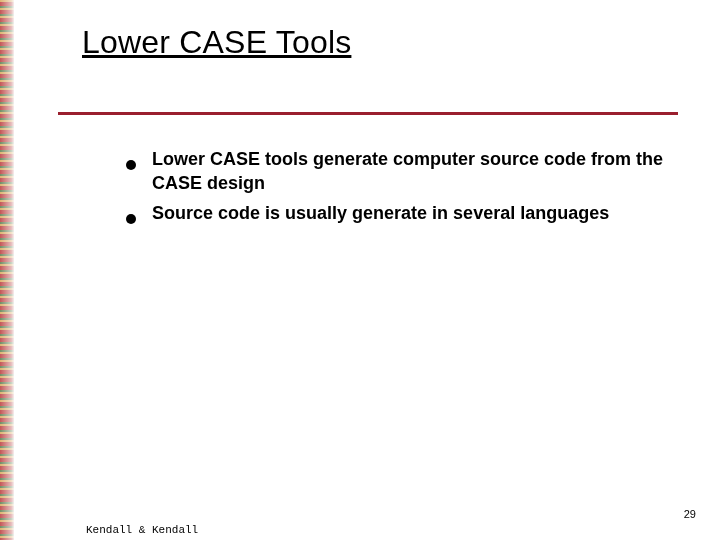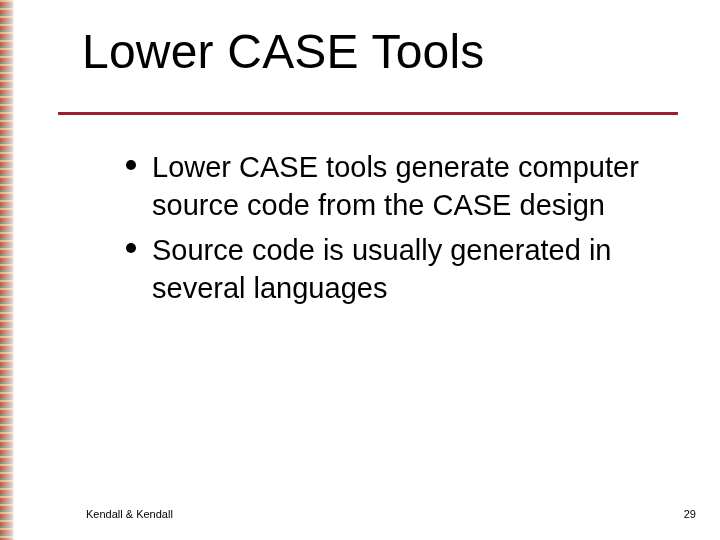--- a/index.html
+++ b/index.html
@@ -35,63 +35,66 @@
     position: absolute;
     left: 14px;
     top: 0;
     width: 706px;
     height: 540px;
   }
   .title {
     position: absolute;
     left: 68px;
     top: 24px;
-    font-size: 48px;
+    font-size: 32px;
     font-weight: 400;
     color: #000;
     letter-spacing: 0.2px;
+    text-decoration: underline;
   }
   .rule {
     position: absolute;
     left: 44px;
     top: 112px;
     width: 620px;
     height: 3px;
     background: #9a1f2e;
   }
   .bullets {
     position: absolute;
     left: 112px;
     top: 148px;
     width: 560px;
     list-style: none;
   }
   .bullets li {
     position: relative;
-    font-size: 29px;
+    font-size: 18px;
     line-height: 1.32;
     color: #000;
     margin-bottom: 6px;
     padding-left: 26px;
+    font-weight: bold;
   }
   .bullets li .dot {
     position: absolute;
     left: 0;
     top: 12px;
     width: 10px;
     height: 10px;
     background: #000;
     border-radius: 50%;
   }
   .footer-left {
     position: absolute;
     left: 72px;
-    bottom: 20px;
+    bottom: 4px;
     font-size: 11px;
     color: #000;
+    font-family: Liberation Mono, monospace;
   }
   .footer-right {
     position: absolute;
     right: 24px;
     bottom: 20px;
     font-size: 11px;
     color: #000;
   }
 </style>
 </head>
@@ -105,20 +108,20 @@
 
   <div class="rule"></div>
 
   <ul class="bullets">
     <li>
       <span class="dot"></span>
       <span>Lower CASE tools generate computer source code from the CASE design</span>
     </li>
     <li>
       <span class="dot"></span>
-      <span>Source code is usually generated in several languages</span>
+      <span>Source code is usually generate in several languages</span>
     </li>
   </ul>
 
   <div class="footer-left">Kendall &amp; Kendall</div>
   <div class="footer-right">29</div>
 
 </div>
 
 </body></html>

